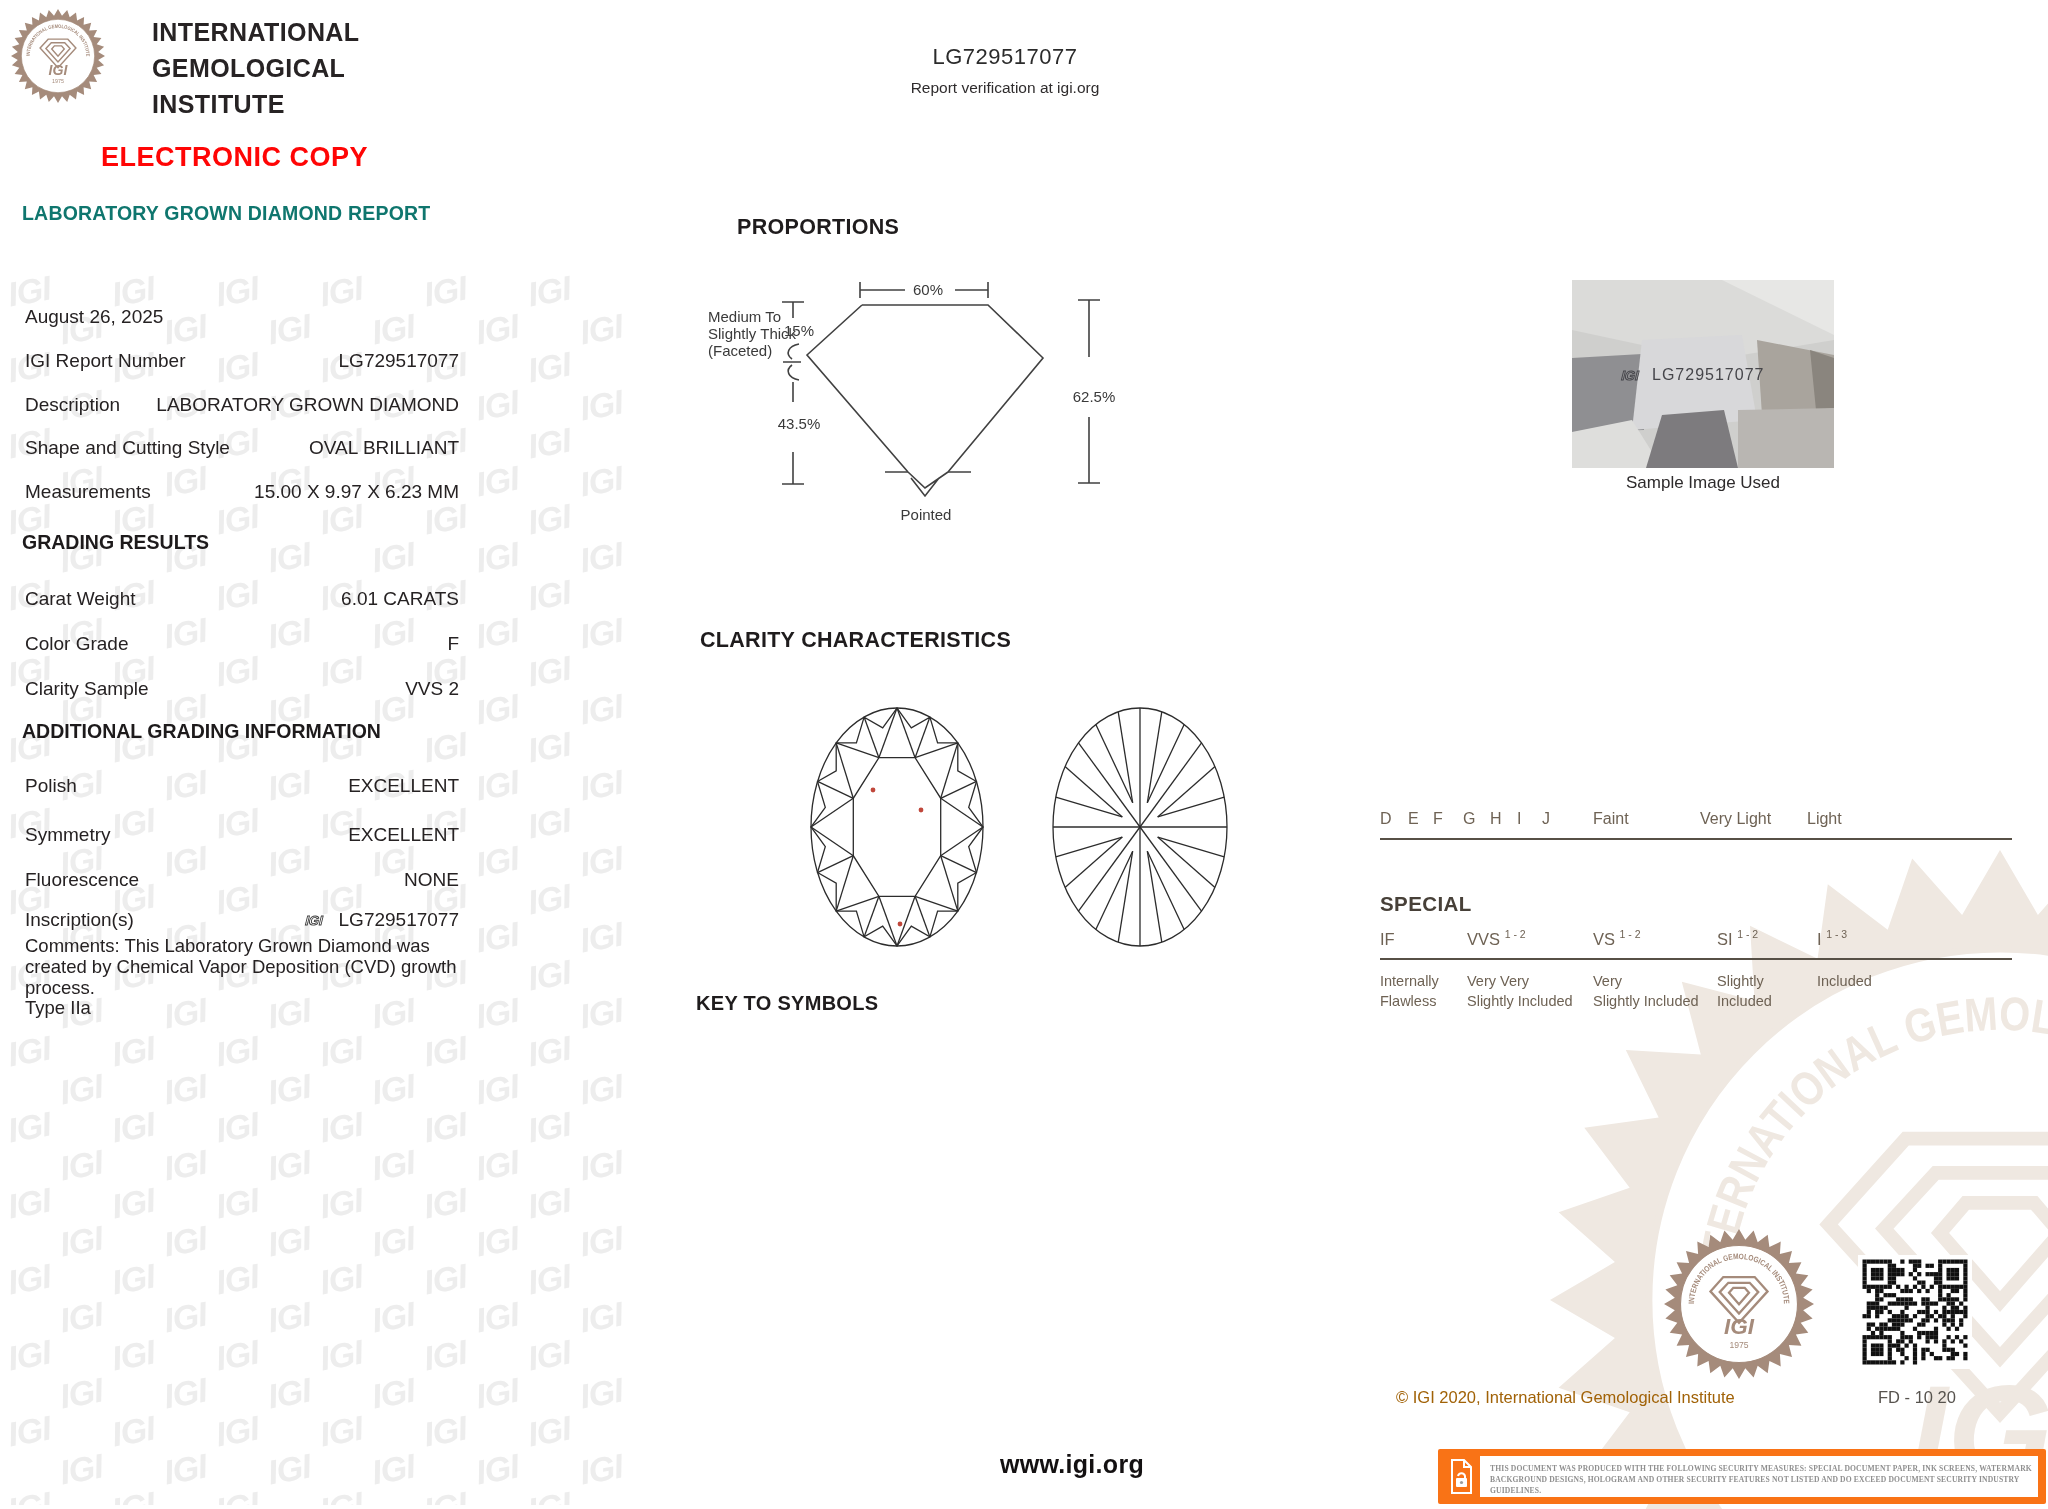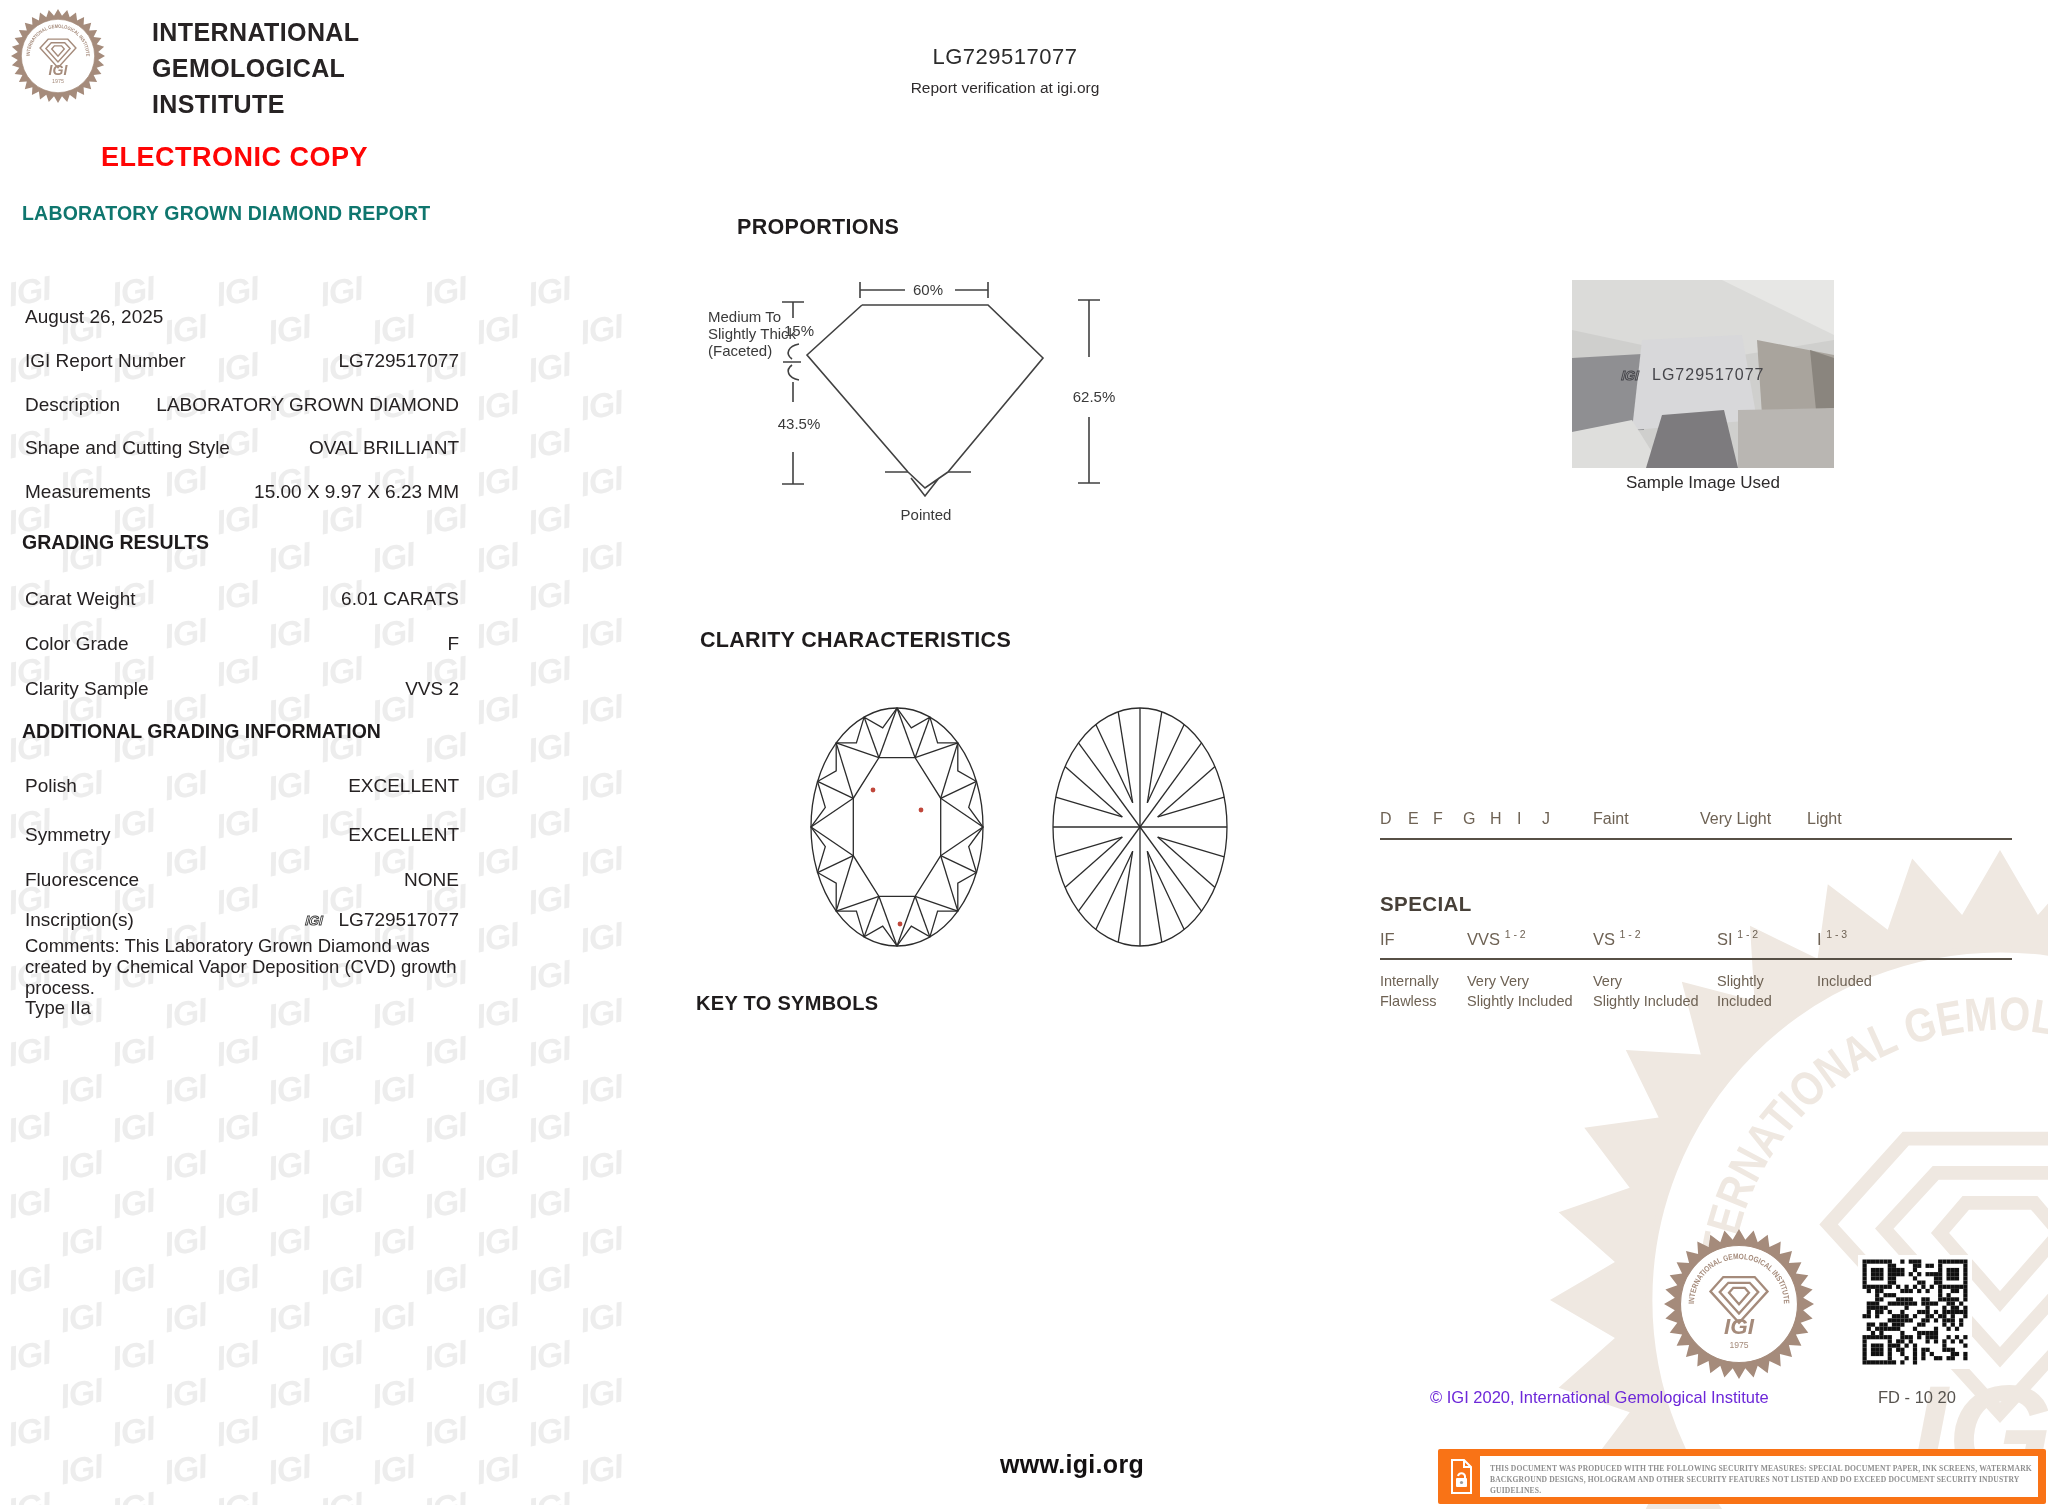--- a/index.html
+++ b/index.html
@@ -44,21 +44,21 @@
   #color-section { left:1380px; top:766px; width:632px; height:90px; }
   #color-grades span { position:absolute; top:44px; font-size:16px; color:#6e6254; }
   #color-line { position:absolute; top:72px; left:0; width:632px; border-top:2px solid #575046; }
   #clarity-section { left:1380px; top:892px; width:640px; height:130px; }
   .cgrade { position:absolute; top:36px; font-size:16.5px; color:#6e6254; }
   .cgrade sup { font-size:10.5px; }
   #clarity-line { position:absolute; top:66px; left:0; width:632px; border-top:2px solid #575046; }
   .cdesc { position:absolute; top:80px; width:120px; font-size:14.5px; line-height:19.5px; color:#6e6254; }
 
   
-  #copyright { left:1430px; top:1388px; font-size:16.5px; color:#6d28d9; }
+  #copyright { left:1396px; top:1388px; font-size:16.5px; color:#a16207; }
   #form-code { left:1878px; top:1388px; font-size:16.5px; color:#57534e; }
   #website { left:1000px; top:1450px; font-size:25px; font-weight:bold; color:#131011; letter-spacing:.3px; }
   #security-bar { left:1438px; top:1449px; width:608px; height:55px; border-radius:2px; }
   #security-box { position:absolute; left:42px; top:7px; width:558px; height:41px; background:#fff; }
   #security-text { padding:7px 6px 0 10px; font-size:7.6px; font-weight:bold; letter-spacing:.15px;
                    line-height:11px; color:#8f8f8f; }
 </style>
 </head>
 <body>
 

